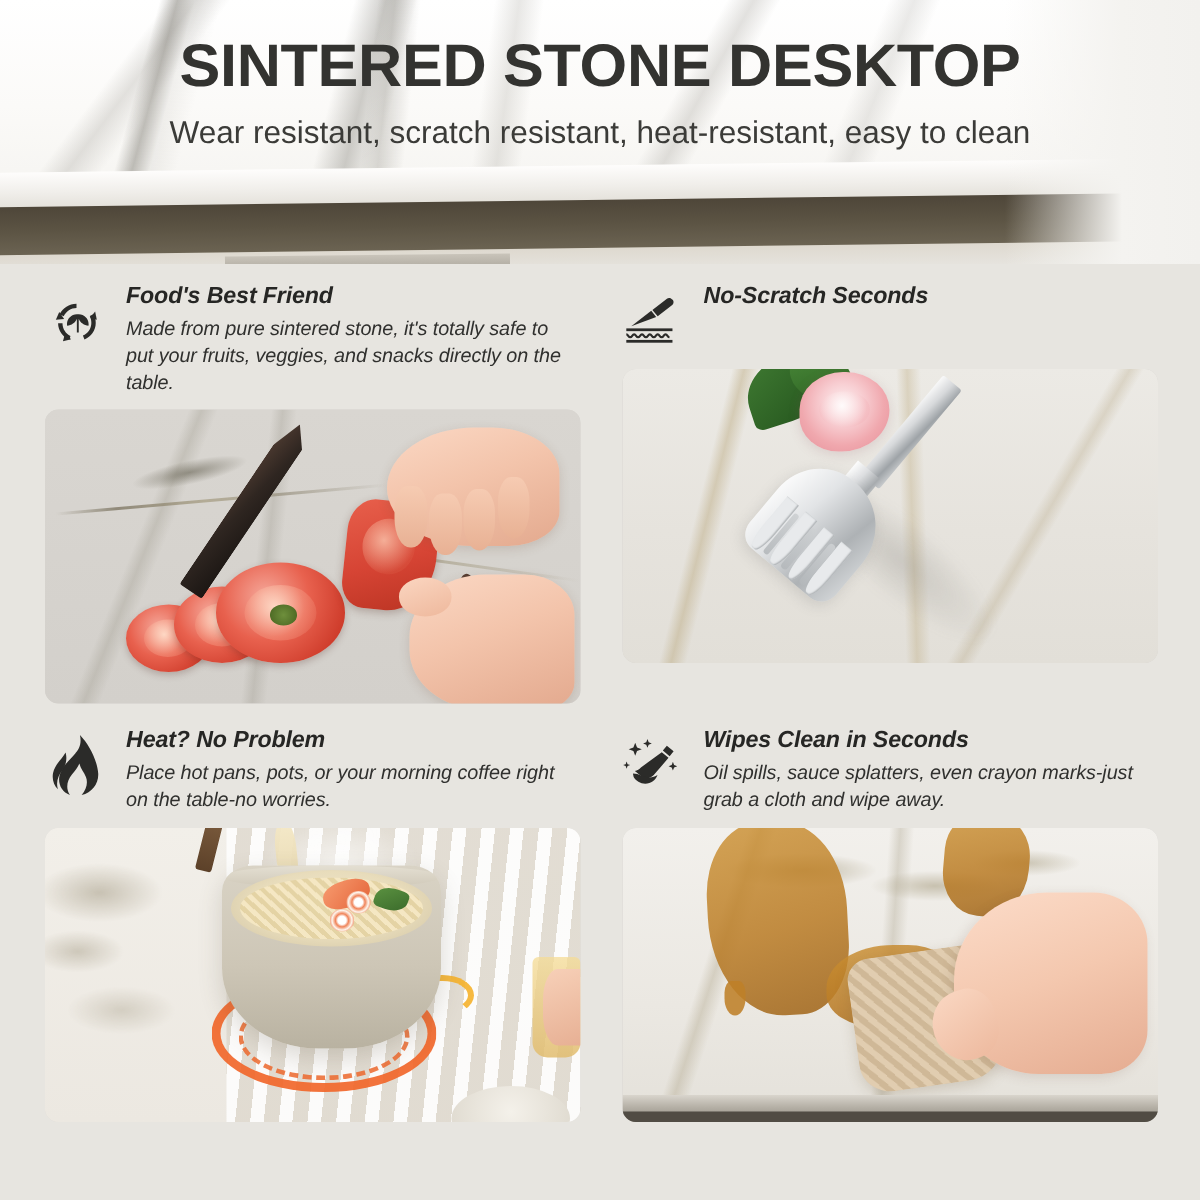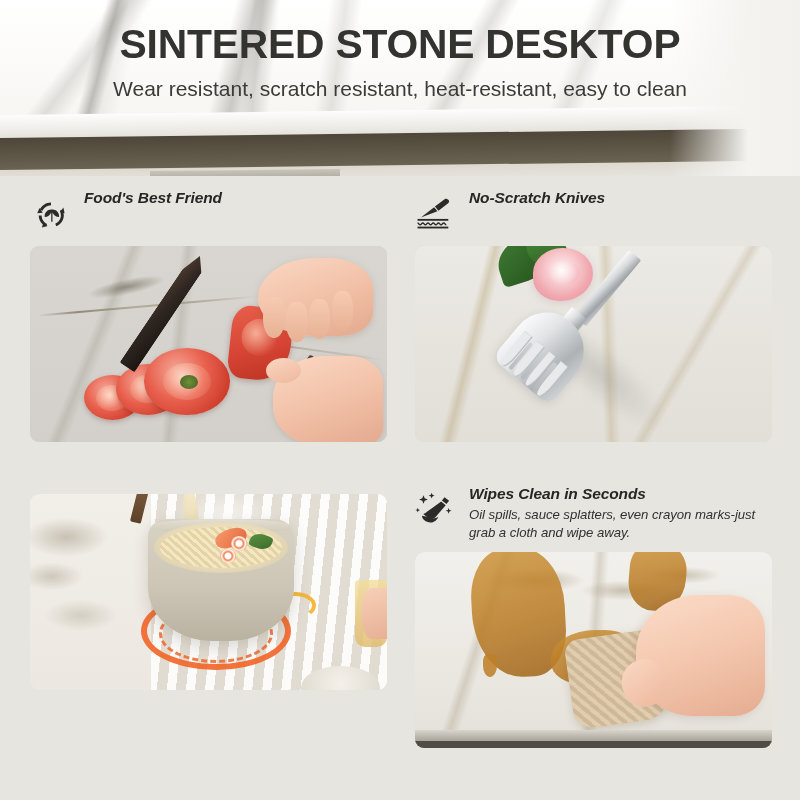--- a/index.html
+++ b/index.html
@@ -618,20 +618,21 @@
             <path d="M9.5 16.4L6.6 23l7-.6-4.1-6z"></path>
             <path d="M38.6 18.2l-3.4 1.6c.8 1.7 1.3 3.7 1.3 5.8 0 4.8-2.9 8.9-7.1 10.6l1.3 3.3c5.6-2.3 9.5-7.7 9.5-13.9 0-2.6-.6-5.1-1.6-7.4z"></path>
             <path d="M41.1 22.9l-1.4-7-4.3 5.6 5.7 1.4z"></path>
             <path d="M18.9 36.6c-4-1.9-6.7-6-6.7-10.7h-3.7c0 6.3 4 11.7 9.6 13.9l.8-3.2z"></path>
             <path d="M12.6 41.1l6.9-1.8-5.2-4.7-1.7 6.5z"></path>
             <path d="M24.3 18.3c-4.6 0-8.3 3.7-8.3 8.3 0 .4 0 .9.1 1.3 3.6-.2 6.9-2.4 8.2-5.8v11.6h1.6V22.1c1.3 3.4 4.6 5.6 8.2 5.8.1-.4.1-.9.1-1.3 0-4.6-3.7-8.3-8.3-8.3h-1.6z"></path>
           </svg>
         </div>
         <div class="feature-text">
           <div class="feature-title">Food's Best Friend</div>
+          <div class="feature-desc">Made from pure sintered stone, it's totally safe to put your fruits, veggies, and snacks directly on the table.</div>
         </div>
       </div>
       <div class="photo">
         <div class="marble-bg"></div>
         <div class="p1-vein"></div>
         <div class="p1-vein2"></div>
         <div class="p1-vein3"></div>
         <div class="tomato tom-a">
             <span class="core"></span>
           </div>
@@ -661,21 +662,21 @@
         <div class="feature-icon">
           <svg width="40" height="36" viewBox="0 0 52 46" aria-hidden="true">
             <path d="M41.5 4.2c-1.1-1.3-3-1.5-4.3-.5L24.6 13.4l4.6 5.4L41.8 9.1c1.3-1 1.5-3 .6-4.3l-.9-.6z" fill="#2b2b29"></path>
             <path d="M23.6 14.2L6.3 27.6l21.6-8.1-4.3-5.3z" fill="#2b2b29"></path>
             <rect x="2" y="29.4" width="40" height="2.4" fill="#2b2b29"></rect>
             <path d="M2 34.6c1.7 0 1.7 2.4 3.4 2.4s1.7-2.4 3.4-2.4 1.7 2.4 3.4 2.4 1.7-2.4 3.4-2.4 1.7 2.4 3.4 2.4 1.7-2.4 3.4-2.4 1.7 2.4 3.4 2.4 1.7-2.4 3.4-2.4 1.7 2.4 3.4 2.4 1.7-2.4 3.4-2.4 1.7 2.4 3.4 2.4" fill="none" stroke="#2b2b29" stroke-width="1.9"></path>
             <rect x="2" y="39.4" width="40" height="2.4" fill="#2b2b29"></rect>
           </svg>
         </div>
         <div class="feature-text">
-          <div class="feature-title">No-Scratch Knives</div>
+          <div class="feature-title">No-Scratch Seconds</div>
         </div>
       </div>
       <div class="photo">
         <div class="marble-light"></div>
         <div class="rose-leaf"></div>
         <div class="rose-leaf2"></div>
         <div class="rose"></div>
         <div class="fork-shadow"></div>
         <div class="fork-handle"></div>
         <div class="fork-neck"></div>
@@ -685,20 +686,32 @@
           <span class="fork-tine t3"></span>
             <span class="fork-tine t4"></span>
           <span class="fork-slot s1"></span>
             <span class="fork-slot s2"></span>
             <span class="fork-slot s3"></span>
         </div>
       </div>
     </div>
 
     <div class="cell left r2">
+      <div class="feature-head">
+        <div class="feature-icon">
+          <svg width="34" height="40" viewBox="0 0 34 42" fill="#2b2b29" aria-hidden="true">
+            <path d="M19.4 0c1.4 6.2-.6 9.8-3.4 13.1-3.1 3.7-7.2 7.1-9.8 12.4C3 31.7 5.4 39.6 12.4 42c-3.2-4.6-2-10.4 1.4-14.4 2.2-2.6 4.2-4.8 5.2-7.6.9 3.8 3.3 6 4.6 9.4 1.6 4.1.3 8.9-3 12.6 7.4-1.6 12-8.2 11.6-15C31.6 18 25.9 6.6 19.4 0z"></path>
+            <path d="M9.4 12.2C7 16.6 1.8 20.6.6 26.6c-.9 4.4.6 8.6 3.4 11.4-1.6-5 .2-9.6 3-13.2 2.6-3.4 3.6-7.8 2.4-12.6z"></path>
+          </svg>
+        </div>
+        <div class="feature-text">
+          <div class="feature-title">Heat? No Problem</div>
+          <div class="feature-desc">Place hot pans, pots, or your morning coffee right on the table-no worries.</div>
+        </div>
+      </div>
       <div class="photo">
         <div class="p3-bg"></div>
         <div class="p3-slats"></div>
         <div class="p3-veins"></div>
         <div class="heat-ring"></div>
         <div class="heat-ring2"></div>
         <div class="heat-ring3"></div>
         <div class="steam"></div>
         <div class="chop"></div>
         <div class="noodle-lift"></div>

